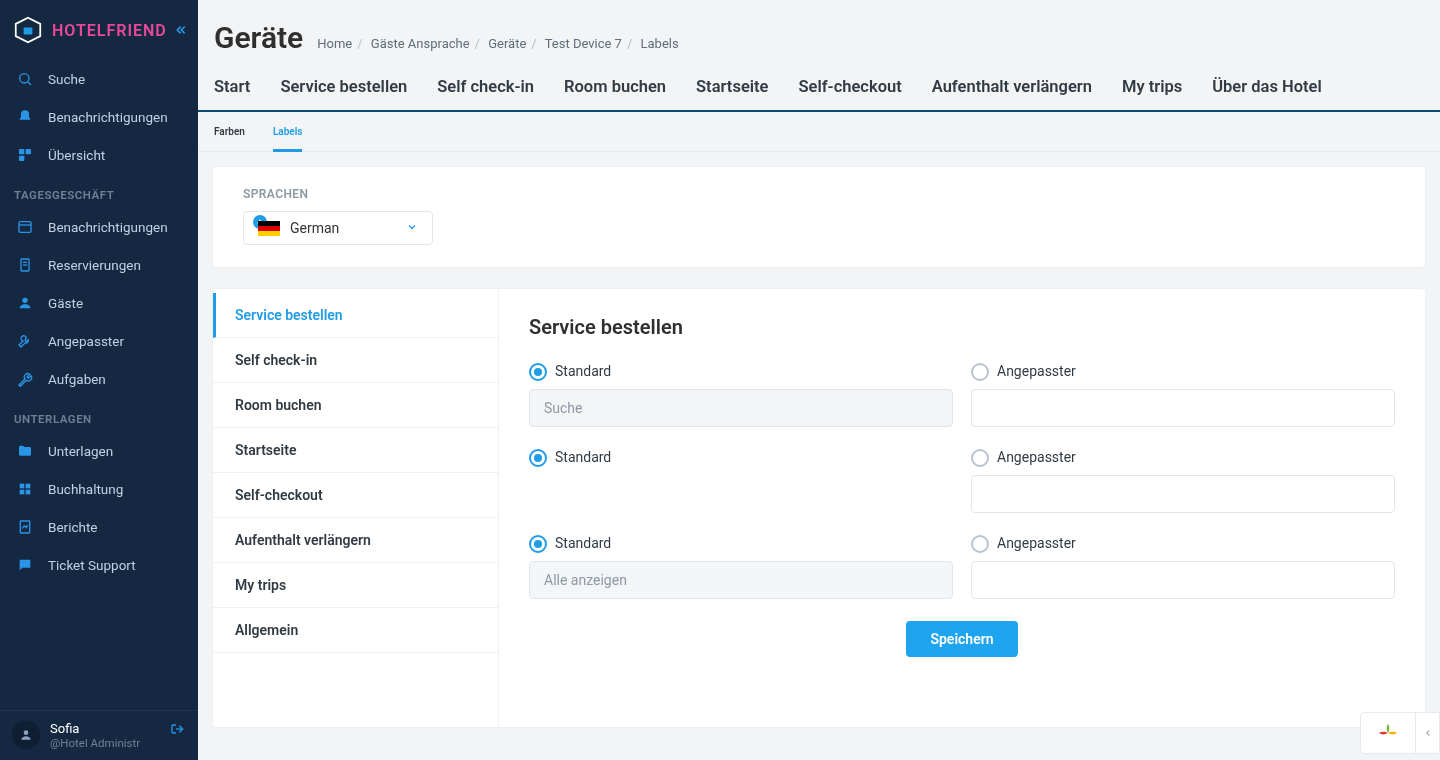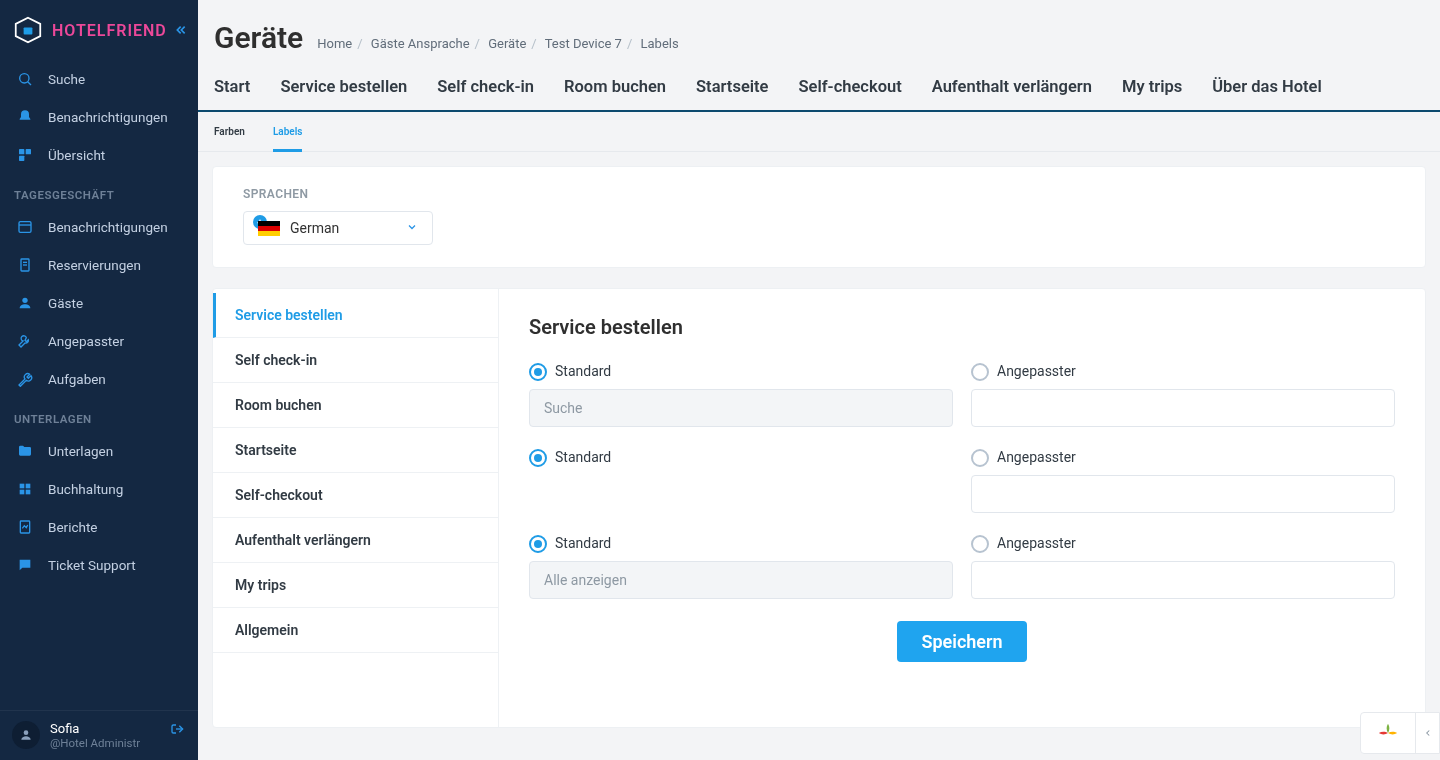--- a/index.html
+++ b/index.html
@@ -47,21 +47,21 @@
 .row{display:flex;gap:18px;margin-bottom:22px}
 .col{flex:1}
 .radio-row{display:flex;align-items:flex-start;gap:8px;margin-bottom:8px}
 .radio{width:18px;height:18px;border:2px solid #1f9ce6;border-radius:50%;display:flex;align-items:center;justify-content:center;cursor:pointer}
 .radio.sel::after{content:"";width:8px;height:8px;background:#1f9ce6;border-radius:50%}
 .radio.unsel{border-color:#b7c3d0}
 .rlabel{font-size:14px;color:#323b44}
 .field{width:100%;border:1px solid #e1e6ec;border-radius:4px;padding:10px 14px;font-size:14px;color:#333;height:38px}
 .field.ro{background:#f3f5f7;color:#8e99a3}
 .save-row{text-align:center;margin-top:10px}
-.save{background:#1fa4ef;color:#fff;border:none;border-radius:4px;padding:10px 24px;font-size:18px;font-weight:600;cursor:pointer}
+.save{background:#1fa4ef;color:#fff;border:none;border-radius:4px;padding:10px 24px;font-size:14px;font-weight:600;cursor:pointer}
 .widget{position:fixed;right:0;bottom:6px;display:flex;align-items:center;background:#fff;border:1px solid #e6e9ed;border-radius:4px 0 0 4px;overflow:hidden}
 .widget .sq{width:54px;height:40px;display:flex;align-items:center;justify-content:center}
 .widget .ar{width:24px;height:40px;border-left:1px solid #e6e9ed;display:flex;align-items:center;justify-content:center;color:#8a97a3;cursor:pointer}
 </style>
 </head>
 <body>
 
 <div class="sidebar">
   <div class="logo-row">
     <span class="logo-mark">

